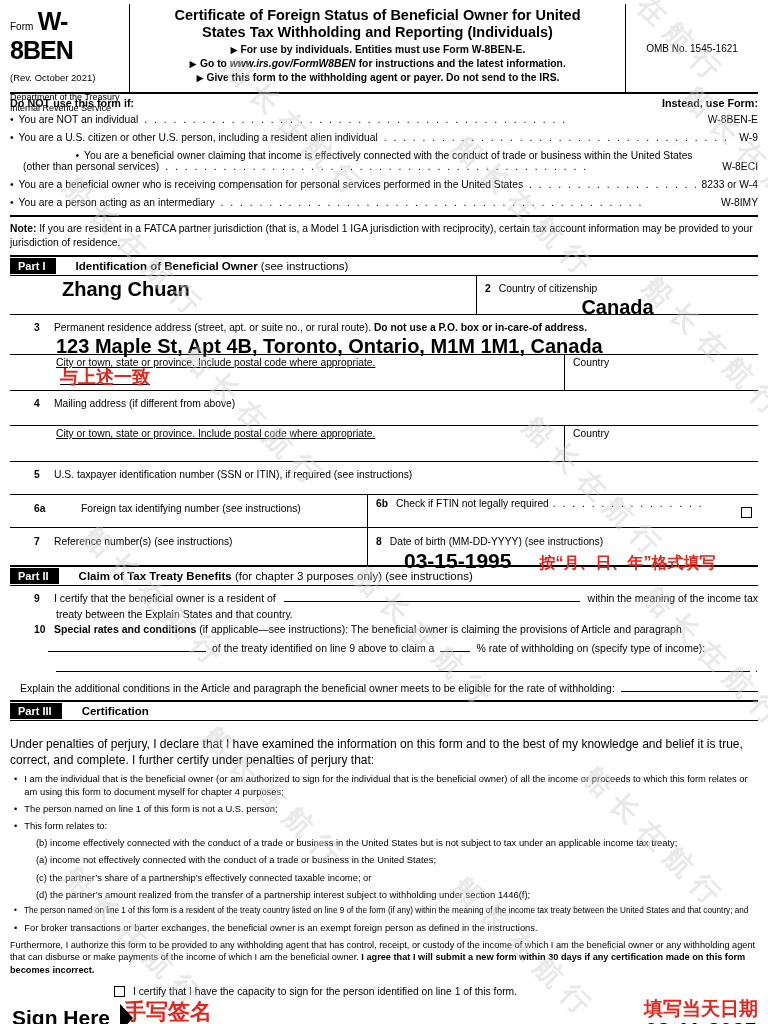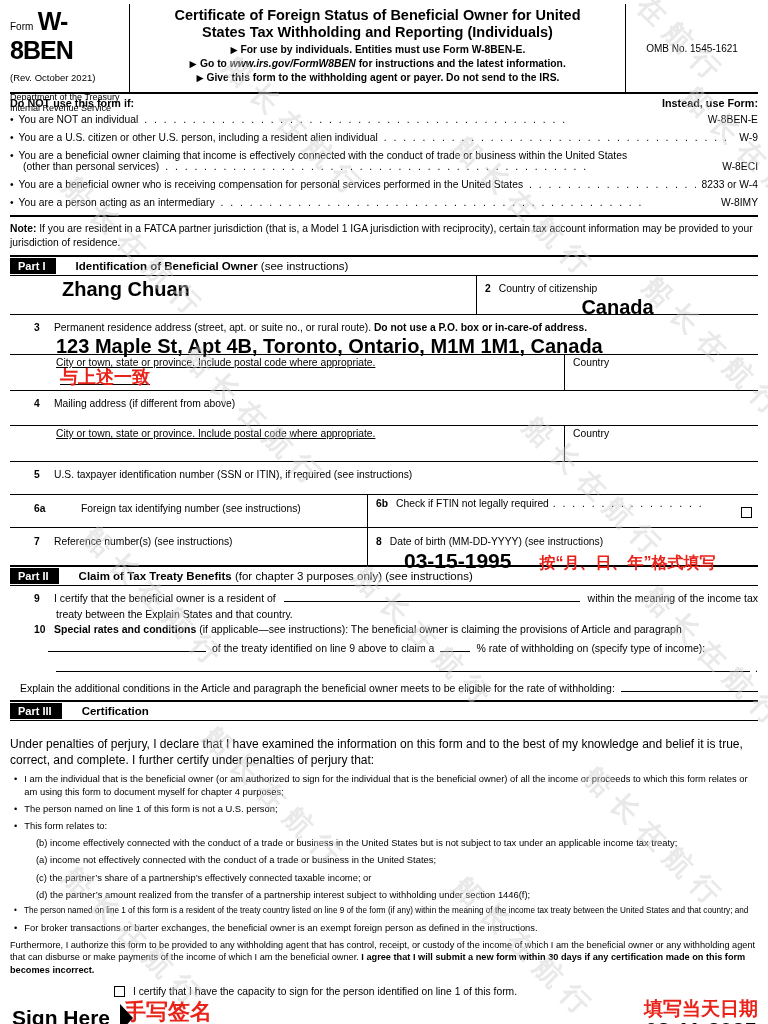--- a/index.html
+++ b/index.html
@@ -22,21 +22,21 @@
   .rev { font-size:9.5px; margin-top:7px; }
   .dept { font-size:9px; margin-top:9px; line-height:1.2; }
   .hdr-mid { flex:1; text-align:center; padding:3px 8px 0 8px; }
   .title { font-size:14.5px; font-weight:bold; line-height:1.18; }
   .hline { font-size:10.3px; font-weight:bold; margin-top:2px; }
   .arrow { display:inline-block; transform:scale(.9); }
   .hdr-right { width:133px; border-left:1.5px solid #000; font-size:10px; display:flex; align-items:center; justify-content:center; }
 
   
   .dnu-head { display:flex; justify-content:space-between; font-size:10.8px; font-weight:bold; margin:3px 0 5px 0; }
-  .dnu-item { display:flex; align-items:baseline; font-size:10.3px; margin-bottom:7px; }
+  .dnu-item { display:flex; align-items:baseline; font-size:10.3px; margin-bottom:7px;justify-content:center; }
   .dnu-item .bullet::before { content:"•"; margin-right:5px; }
   .leader { flex:1; overflow:hidden; white-space:nowrap; margin:0 6px; }
   .leader::after { content:".    .    .    .    .    .    .    .    .    .    .    .    .    .    .    .    .    .    .    .    .    .    .    .    .    .    .    .    .    .    .    .    .    .    .    .    .    .    .    .    .    .    .    ."; letter-spacing:2px; }
   .dnu-wrap { margin-bottom:7px; font-size:10.3px; }
   .dnu-wrap .l2 { display:flex; align-items:baseline; margin-left:13px; }
   .sect-rule { border-bottom:2px solid #000; margin-top:1px; }
   .note { font-size:10.3px; line-height:1.32; margin:5px 4px 6px 0; }
 
   
   .part-bar { display:flex; align-items:center; border-top:2px solid #000; border-bottom:1.5px solid #000; padding:1px 0; }

